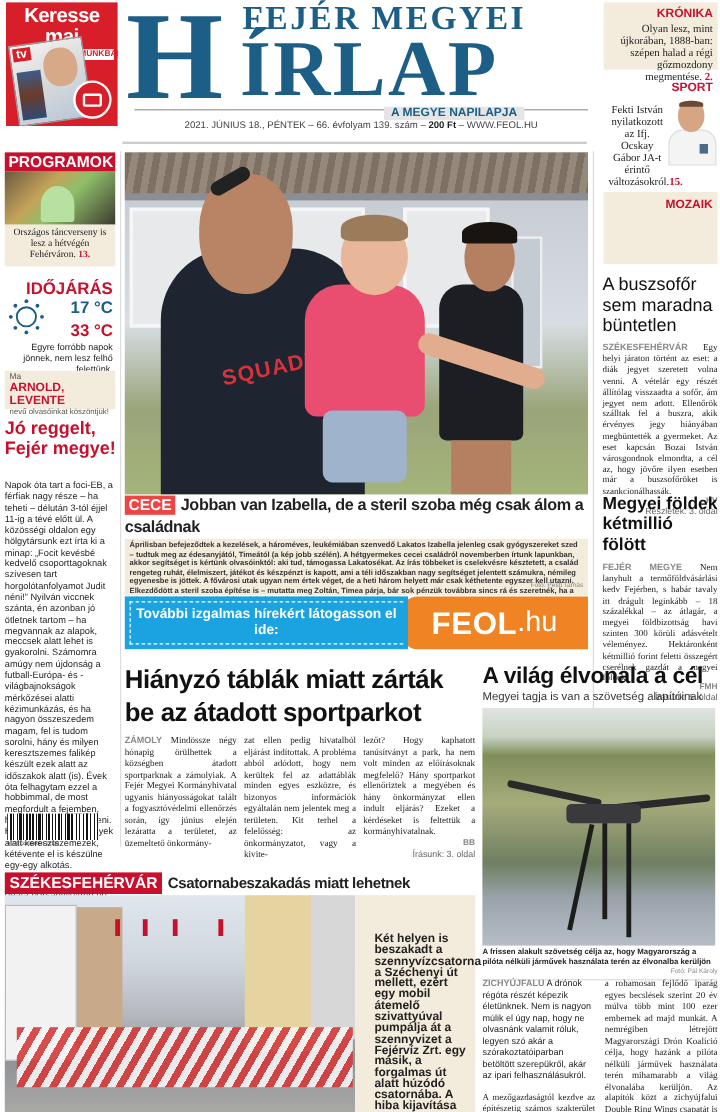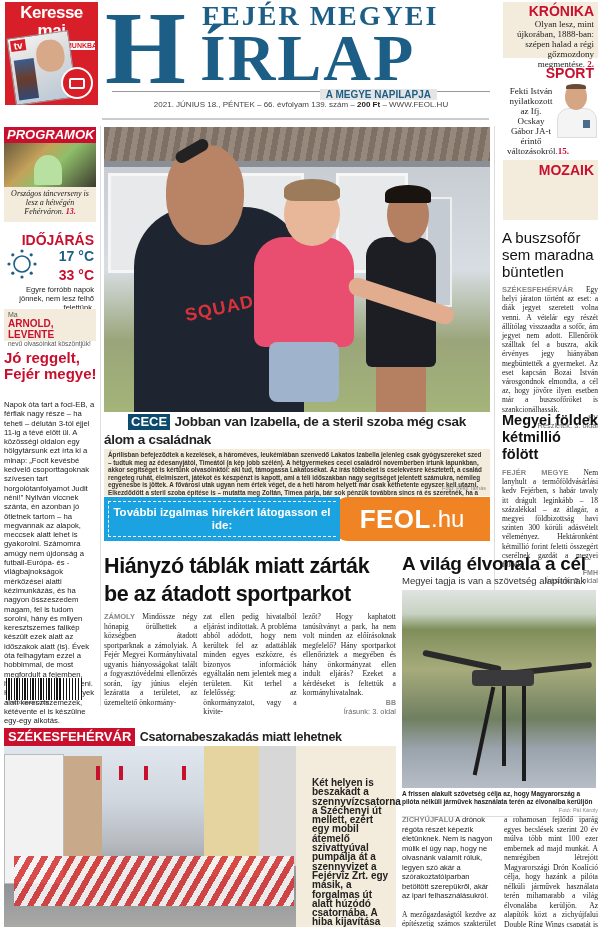--- a/index.html
+++ b/index.html
@@ -26,37 +26,37 @@
   #mh-top { position: absolute; left: 100px; top: 2px; font-family: "Liberation Serif", serif; font-weight: bold; font-size: 28px; color: #1d5e86; letter-spacing: 2px; line-height: 28px; }
   #mh-rest { position: absolute; left: 98px; top: 26px; font-family: "Liberation Serif", serif; font-weight: bold; font-size: 66px; color: #1d5e86; letter-spacing: 2px; line-height: 64px; }
   #mh-slogan { position: absolute; left: 0; top: 84px; width: 398px; text-align: right; padding-right: 8px; }
   #mh-slogan .line { position:absolute; left:10px; right:10px; top:7px; height:1px; background:#999; }
   #mh-slogan span { position: relative; background: #e5e5e5; padding: 0 6px; font-weight: bold; font-size: 10px; color: #1d5e86; margin-right: 55px; }
   #mh-date { position: absolute; left: 0; top: 100px; width: 398px; text-align: center; font-size: 8px; color: #444; }
   #mh-date b { color: #222; }
   #hdr-rule { left: 102px; top: 118px; width: 387px; height: 2px; background: #ccc; }
 
   #kronika { left: 503px; top: 2px; width: 95px; height: 56px; padding: 2px 4px; text-align: right; }
-  .sect-title { font-weight: bold; font-size: 14px; color: #c8102e; line-height: 15px; }
+  .sect-title { font-weight: bold; font-size: 10px; color: #c8102e; line-height: 15px; }
   .sect-body { font-family: "Liberation Serif", serif; font-size: 9px; line-height: 10px; color: #222; }
   .sect-body b { color: #c8102e; }
 
   #sport { left: 503px; top: 66px; width: 95px; height: 90px; }
   #sport .sect-title { text-align: right; padding-right: 4px; }
   #sport .txt { position:absolute; left: 4px; top: 20px; width: 48px; text-align: center; }
   #sport .pic { position:absolute; left: 54px; top: 18px; width: 40px; height: 54px; }
   #sport .pic .head { position:absolute; left:8px; top:0; width:22px; height:26px; background:#d6a584; border-radius:45% 45% 50% 50%; }
   #sport .pic .hair { position:absolute; left:9px; top:0; width:20px; height:5px; background:#6b4a35; border-radius:50% 50% 0 0; }
   #sport .pic .shirt { position:absolute; left:0; top:24px; width:40px; height:30px; background:#f4f4f4; border-radius:12px 12px 0 0; border:1px solid #ddd; }
   #sport .pic .badge { position:absolute; left:26px; top:36px; width:7px; height:8px; background:#4a6b8a; }
 
   #mozaik { left: 503px; top: 160px; width: 95px; height: 60px; padding: 3px 4px; text-align: right; }
 
   
-  #programok { left: 4px; top: 127px; width: 92px; height: 95px; font-style: italic; }
+  #programok { left: 4px; top: 127px; width: 92px; height: 95px; }
   #programok .hd { background: #c8102e; color: #fff; font-weight: bold; font-size: 13px; padding: 0 3px; line-height: 16px; }
   #programok .img { height: 44px; background: linear-gradient(135deg,#6b5a3e 0%,#c4a25a 35%,#8fbf6a 55%,#3d3a2e 100%); position: relative; }
   #programok .img .dress { position:absolute; left:30px; top:12px; width:28px; height:30px; background:#b8e0a0; border-radius:50% 50% 10% 10%; }
   #programok .cap { padding: 2px 3px; font-size: 8px; line-height: 9px; text-align: center; }
 
   #weather { left: 4px; top: 232px; width: 92px; height: 70px; }
   #weather .sun { position:absolute; left:2px; top:16px; width:32px; height:32px; }
   #weather .ttl { position:absolute; right:2px; top:0; font-weight:bold; font-size:14px; color:#c8102e; }
   #weather .t1 { position:absolute; right:2px; top:16px; font-weight:bold; font-size:14px; color:#1d5e86; }
   #weather .t2 { position:absolute; right:2px; top:35px; font-weight:bold; font-size:14px; color:#c8102e;margin-left:28px; }
@@ -94,21 +94,21 @@
   #mainphoto .girlhair { position:absolute; left:180px; top:52px; width:56px; height:22px; background:#9b7b5a; border-radius:50% 50% 20% 20%; }
   #mainphoto .arm { position:absolute; left:245px; top:148px; width:110px; height:18px; background:#e2ad8e; border-radius:9px; transform: rotate(18deg); transform-origin:left center; }
   #mainphoto .jeans { position:absolute; left:165px; top:215px; width:70px; height:60px; background:#9fb4cc; border-radius:8px; }
   #mainphoto .woman { position:absolute; left:262px; top:110px; width:70px; height:130px; background:#1c1e24; border-radius:20px 20px 6px 6px; }
   #mainphoto .womanhead { position:absolute; left:283px; top:60px; width:42px; height:56px; background:#b57f62; border-radius:50%; }
   #mainphoto .womanhair { position:absolute; left:281px; top:58px; width:46px; height:18px; background:#1a1410; border-radius:50% 50% 10% 10%; }
   #mainphoto .wlegs { position:absolute; left:272px; top:240px; width:50px; height:45px; background:#b57f62; }
   #mainphoto .door { position:absolute; left:322px; top:70px; width:26px; height:110px; background:#c5cbd2; border:2px solid #eee; }
 
   #cece { left: 104px; top: 412px; width: 386px; height: 64px; }
-  #cece .tag { display:inline-block; background:#0c4a6e; color:#fff; font-weight:bold; font-size:13px; padding:0 3px; line-height:16px;margin-left:24px; }
+  #cece .tag { display:inline-block; background:#ef4444; color:#fff; font-weight:bold; font-size:13px; padding:0 3px; line-height:16px; }
   #cece .hd { font-weight:bold; font-size: 13.5px; line-height:16px; letter-spacing:-0.3px; }
   #cece .body { margin-top: 1px; background: #f3ecdc; padding: 2px 4px; font-size: 6.3px; line-height: 7.6px; font-weight: bold; color: #333; height: 47px; position: relative; }
   #cece .body .ref { color:#888; font-weight:normal; }
   #cece .body .ref b { color:#888; }
   #cece .photo-credit { position:absolute; right:4px; bottom:3px; font-size:5.5px; color:#888; font-weight:normal; }
 
   
   #feol { left: 104px; top: 497px; width: 386px; height: 44px; display:flex; }
   #feol .l { width: 236px; height:100%; background: #1aa3e0; position: relative; display:flex; align-items:center; justify-content:center; text-align:center; }
   #feol .l .dash { position:absolute; inset:4px; border:1.5px dashed #fff; border-right:none; }

